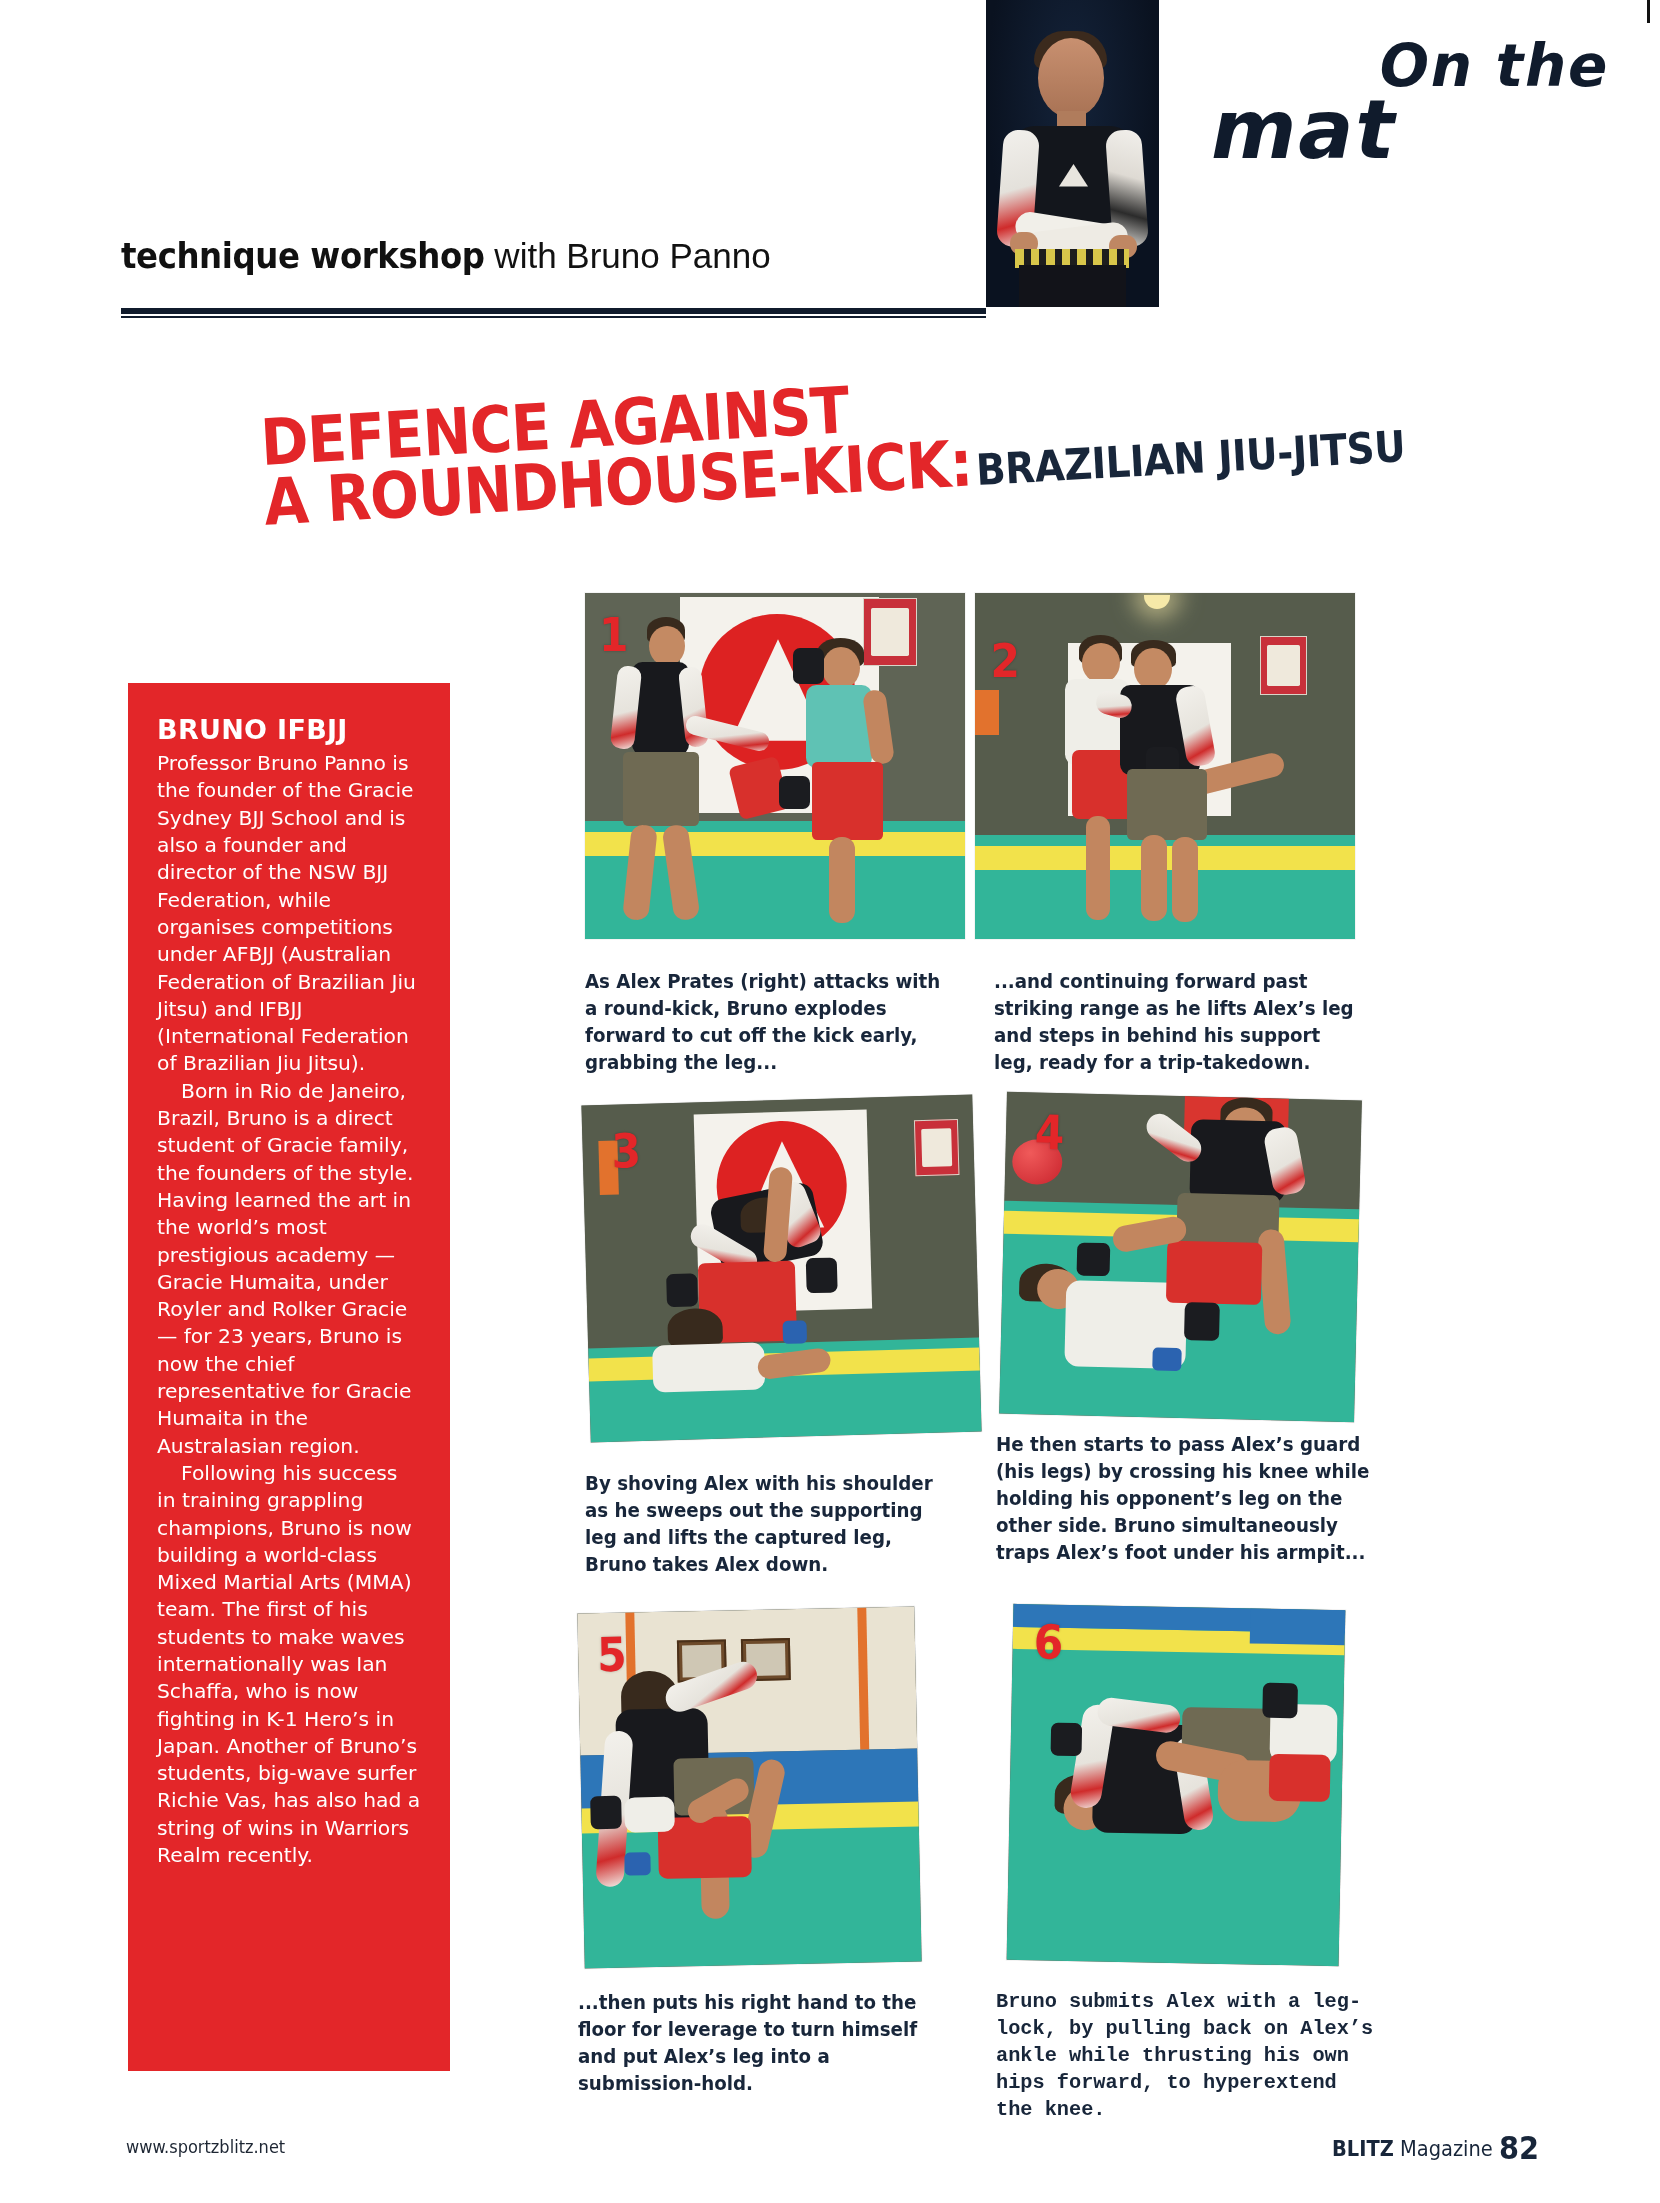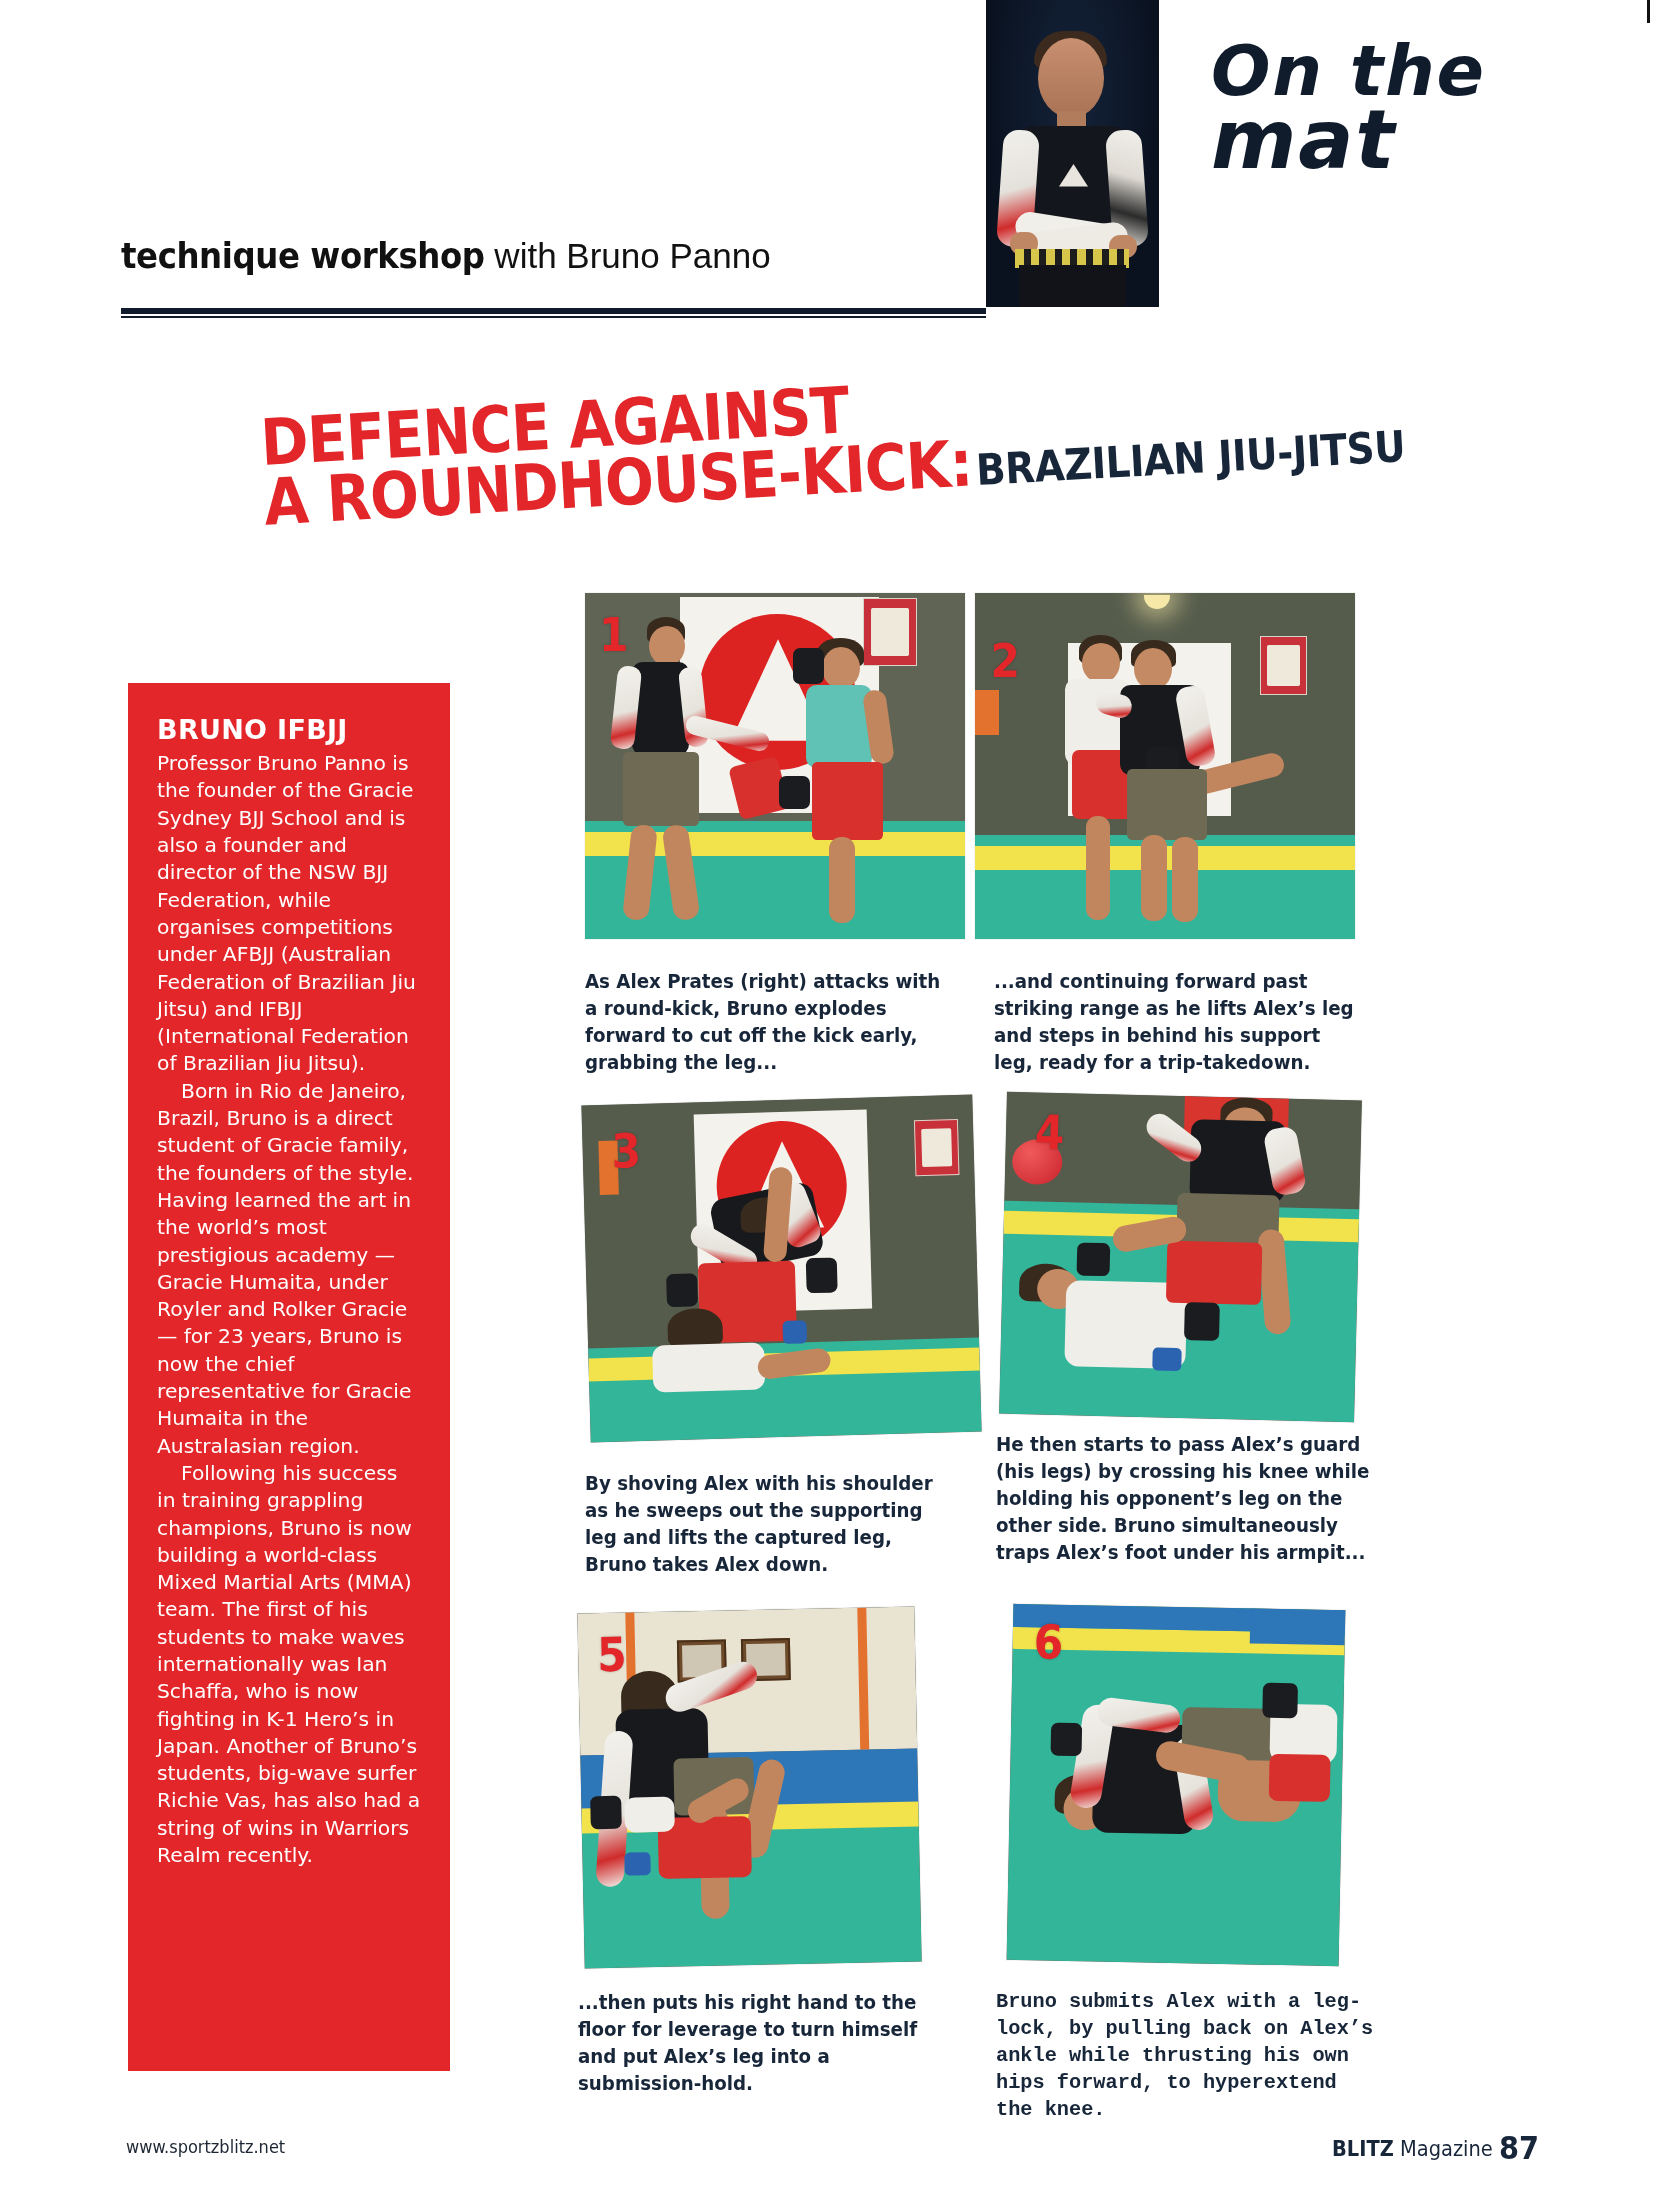--- a/index.html
+++ b/index.html
@@ -30,21 +30,21 @@
   .p-handR{position:absolute;left:123px;top:235px;width:28px;height:22.5px;border-radius:11.2px;background:#bf8763;}
   .p-logo{position:absolute;left:73px;top:164px;width:29px;height:22.5px;
       background:#e8e5de;clip-path:polygon(50% 0,100% 100%,0 100%);}
   .p-belt{position:absolute;left:29px;top:249px;width:114px;height:19px;
       background:repeating-linear-gradient(90deg,#d8c64a 0 8.6px,#1d1d1d 8.6px 15.6px);}
   .p-pants{position:absolute;left:33px;top:265px;width:107px;height:43px;background:#121319;}
 
   #logo-on-the-mat{position:absolute;left:1211px;top:42px;width:398px;height:216px;}
   .logo-line{color:#101b2c;font-family:"DejaVu Sans",sans-serif;font-weight:bold;
       font-style:italic;letter-spacing:1.7px;line-height:.84;}
-  .logo-l1{font-size:70px;}
+  .logo-l1{font-size:58px;text-align:right;}
   .logo-l2{font-size:82px;margin-top:5.2px;}
 
   #header-kicker{position:absolute;left:121px;top:235px;white-space:nowrap;}
   .kick-bold{font-family:"DejaVu Sans Condensed","Liberation Sans",sans-serif;
       font-weight:bold;font-size:36px;letter-spacing:-0.4px;color:#111;}
   .kick-reg{font-family:"Liberation Sans",sans-serif;font-weight:400;font-size:35px;color:#111;}
   #header-rule{position:absolute;left:121px;top:308px;width:865px;height:6px;background:#101b2c;}
   #header-rule-thin{position:absolute;left:121px;top:316px;width:865px;height:1.7px;background:#101b2c;}
 
   
@@ -362,15 +362,15 @@
     <div class="short-red" style="left:259px;top:145px;width:61px;height:47px;border-radius:8.6px;"></div>
   </div>
   <div class="pnum" style="left:21px;top:10.4px;">6</div>
 </div>
 
 <div class="caption" style="left:578px;top:1989px;width:346px;">...then puts his right hand to the floor for leverage to turn himself and put Alex’s leg into a submission-hold.</div>
 <div class="caption" style="left:996px;top:1989px;width:380px;font-family:Liberation Mono, monospace;">Bruno submits Alex with a leg-lock, by pulling back on Alex’s ankle while thrusting his own hips forward, to hyperextend the knee.</div>
 
 <div id="footer-url">www.sportzblitz.net</div>
 <div id="footer-right">
-  <span class="f-blitz">BLITZ</span><span class="f-mag"> Magazine </span><span class="f-page">87</span>
+  <span class="f-blitz">BLITZ</span><span class="f-mag"> Magazine </span><span class="f-page">82</span>
 </div>
 
 
 </body></html>

